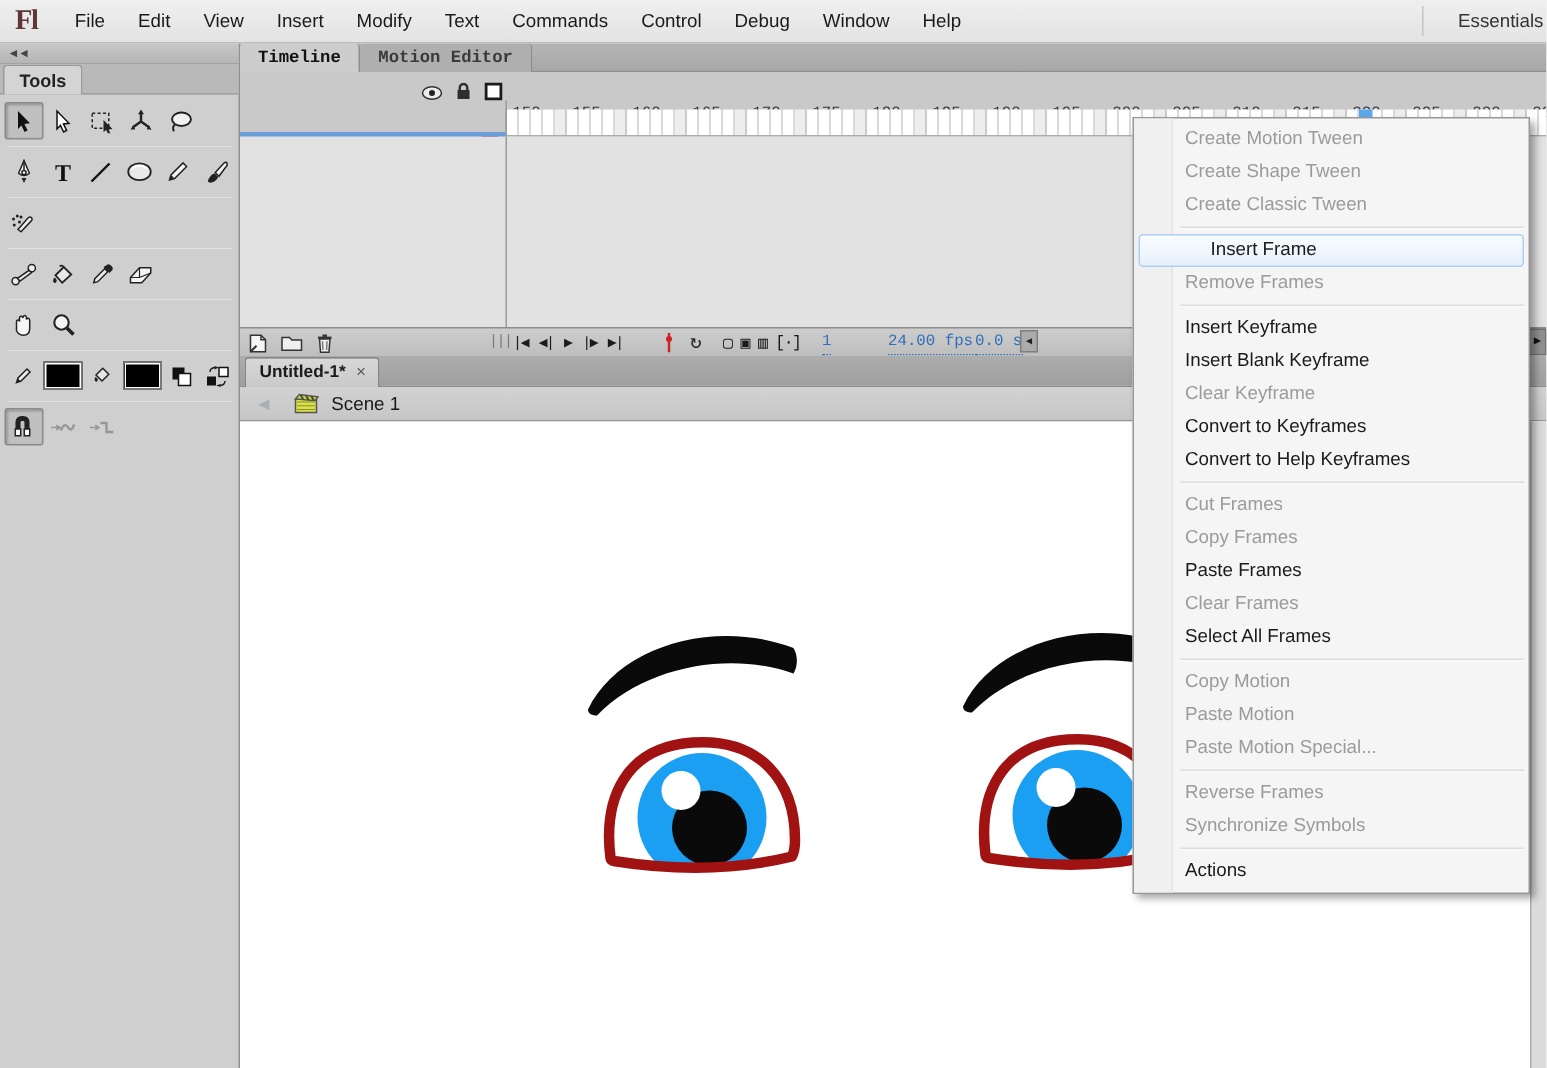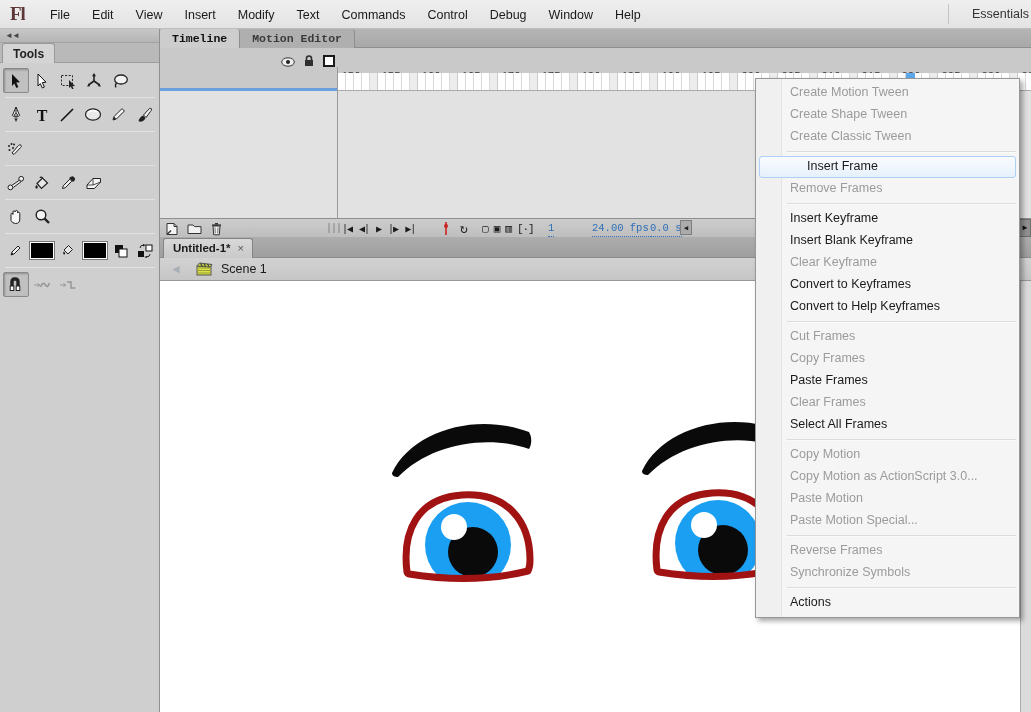--- a/index.html
+++ b/index.html
@@ -485,21 +485,20 @@
       <div class="ctx-item">Convert to Keyframes</div>
       <div class="ctx-item">Convert to Help Keyframes</div>
       <div class="ctx-sep"></div>
       <div class="ctx-item disabled">Cut Frames</div>
       <div class="ctx-item disabled">Copy Frames</div>
       <div class="ctx-item">Paste Frames</div>
       <div class="ctx-item disabled">Clear Frames</div>
       <div class="ctx-item">Select All Frames</div>
       <div class="ctx-sep"></div>
       <div class="ctx-item disabled">Copy Motion</div>
-      <div class="ctx-item disabled">Copy Motion as ActionScript 3.0...</div>
       <div class="ctx-item disabled">Paste Motion</div>
       <div class="ctx-item disabled">Paste Motion Special...</div>
       <div class="ctx-sep"></div>
       <div class="ctx-item disabled">Reverse Frames</div>
       <div class="ctx-item disabled">Synchronize Symbols</div>
       <div class="ctx-sep"></div>
       <div class="ctx-item">Actions</div>
     </div>
 
 </div>

